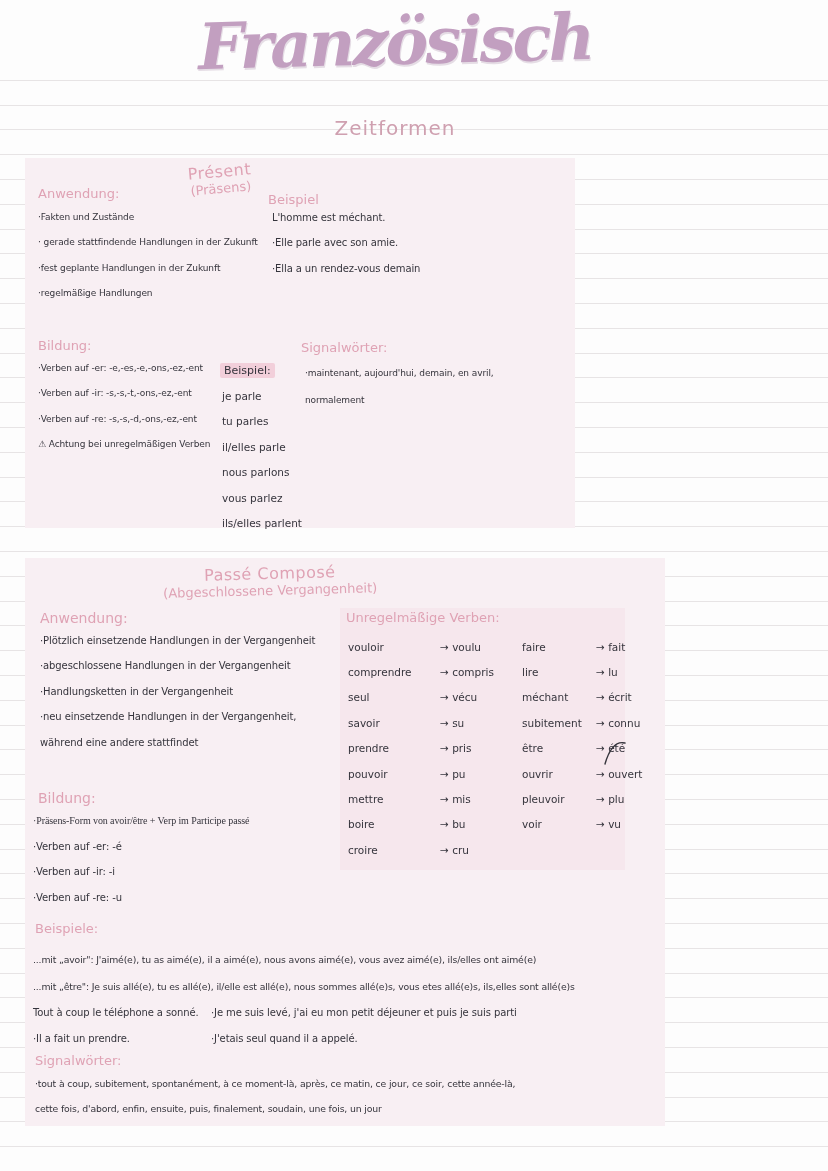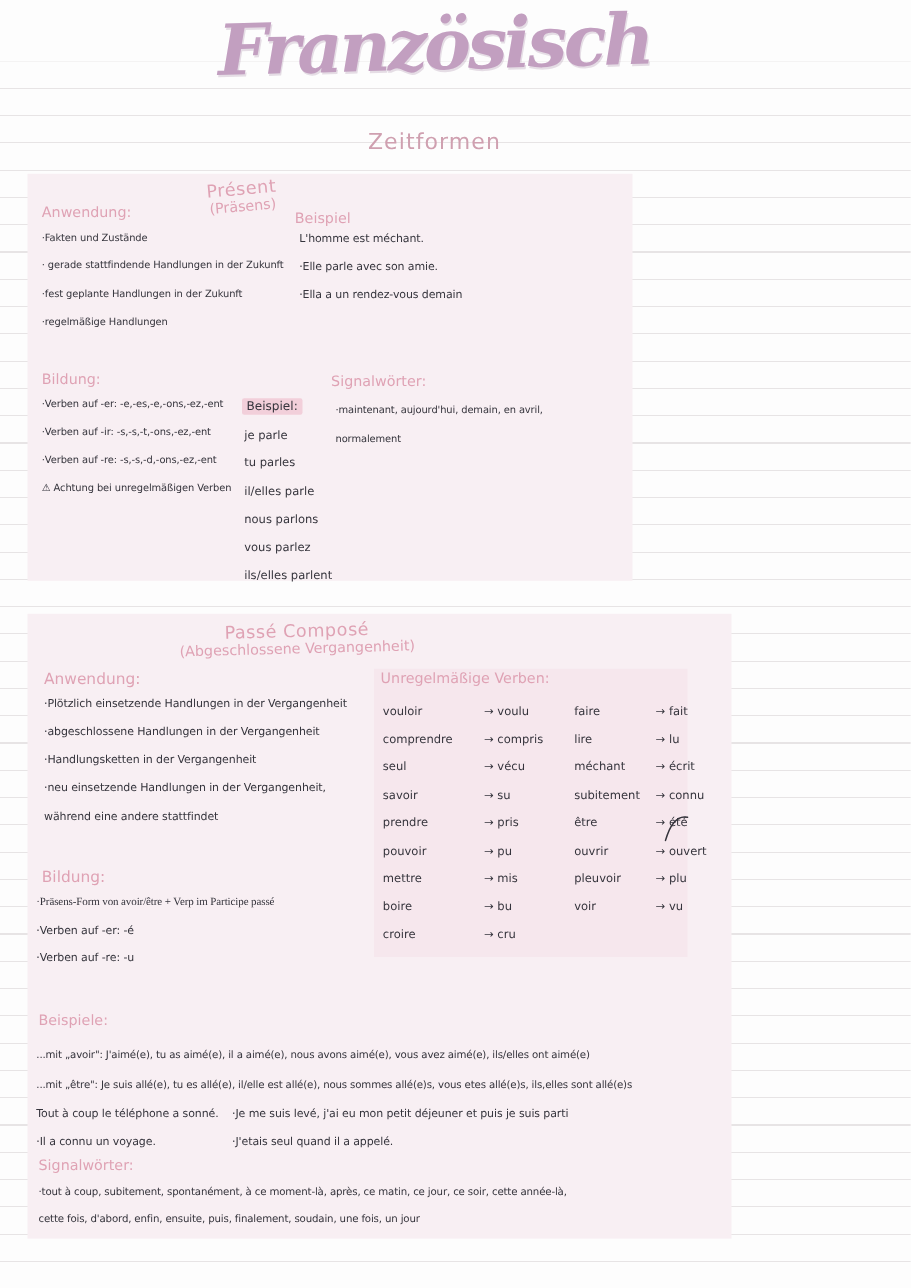--- a/index.html
+++ b/index.html
@@ -177,39 +177,40 @@
       <svg class="stroke" style="left:262px;top:128px;" width="26" height="30" viewBox="0 0 26 30">
         <path d="M3,28 Q10,4 23,7" stroke="#35343c" stroke-width="1.4" fill="none" stroke-linecap="round"></path>
       </svg>
     </div>
 
     <div class="lbl" style="left:13px;top:232px;font-size:14px;">Bildung:</div>
     <div class="col fs10" style="left:8px;top:250px;">
 
     <div class="row hand" style="height:25.6px;line-height:25.6px;font-family:Liberation Serif, serif;">·Präsens-Form von avoir/être + Verp im Participe passé</div>
         <div class="row hand" style="height:25.6px;line-height:25.6px;">·Verben auf -er: -é</div>
+        <div class="row hand" style="height:25.6px;line-height:25.6px;">·Verben auf -ir: -i</div>
         <div class="row hand" style="height:25.6px;line-height:25.6px;">·Verben auf -re: -u</div>
       </div>
 
     <div class="lbl" style="left:10px;top:363px;">Beispiele:</div>
     <div class="col xs" style="left:8px;top:388px;">
 
     <div class="row27 hand">...mit „avoir": J'aimé(e), tu as aimé(e), il a aimé(e), nous avons aimé(e), vous avez aimé(e), ils/elles ont aimé(e)</div>
         <div class="row27 hand">...mit „être": Je suis allé(e), tu es allé(e), il/elle est allé(e), nous sommes allé(e)s, vous etes allé(e)s, ils,elles sont allé(e)s</div>
       </div>
 
     <div class="col fs10" style="left:8px;top:442px;">
 
         <div class="pair-row">
           <span class="pair-left hand">Tout à coup le téléphone a sonné.</span>
           <span class="pair-right hand">·Je me suis levé, j'ai eu mon petit déjeuner et puis je suis parti</span>
         </div>
 
         <div class="pair-row">
-          <span class="pair-left hand">·Il a connu un voyage.</span>
+          <span class="pair-left hand">·Il a fait un prendre.</span>
           <span class="pair-right hand">·J'etais seul quand il a appelé.</span>
         </div>
       </div>
 
     <div class="lbl" style="left:10px;top:495px;">Signalwörter:</div>
     <div class="col xs" style="left:10px;top:513px;">
 
     <div class="row hand">·tout à coup, subitement, spontanément, à ce moment-là, après, ce matin, ce jour, ce soir, cette année-là,</div>
         <div class="row hand">cette fois, d'abord, enfin, ensuite, puis, finalement, soudain, une fois, un jour</div>
       </div>

